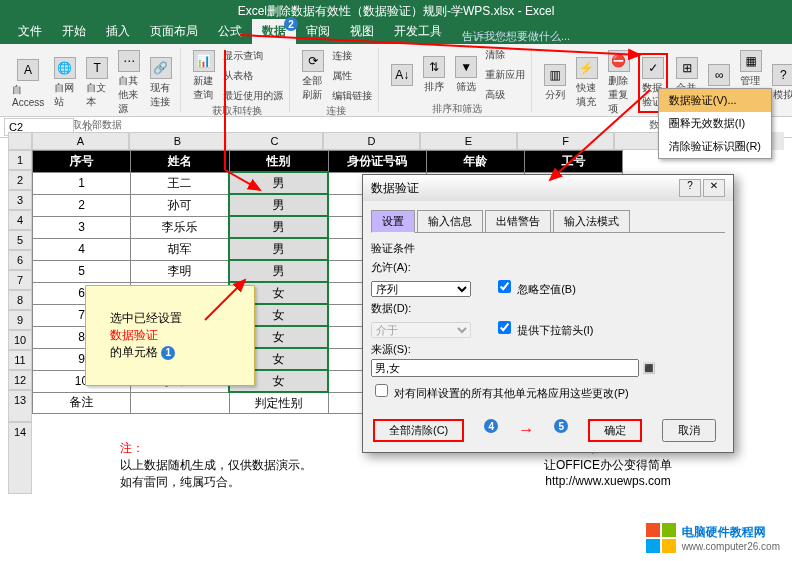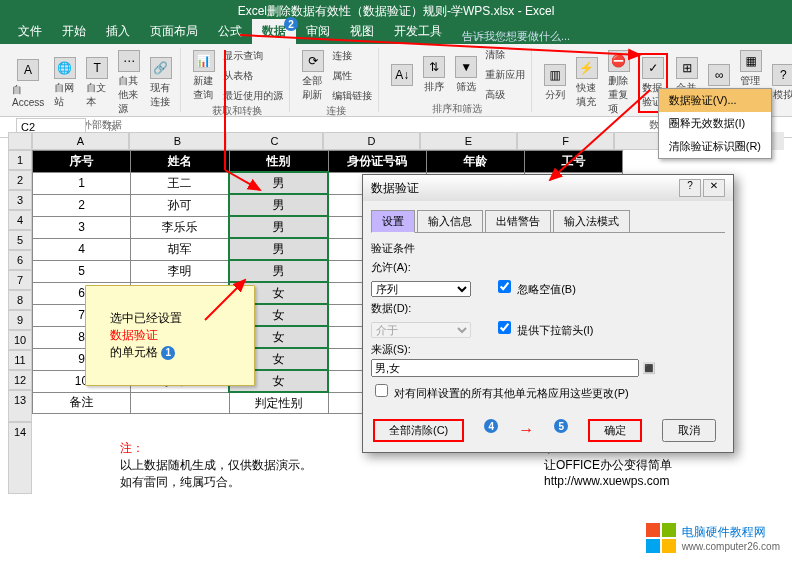--- a/index.html
+++ b/index.html
@@ -17,21 +17,21 @@
 .rbtn{display:flex;flex-direction:column;align-items:center;gap:2px;cursor:pointer;padding:2px}
 .rbtn .ic{width:20px;height:20px;background:#ddd;border:1px solid #aaa;display:flex;align-items:center;justify-content:center;font-size:12px}
 .rbtn .txt{font-size:10px;color:#444}
 .small-list{display:flex;flex-direction:column;gap:6px;font-size:10px;color:#444}
 .small-list span{cursor:pointer;white-space:nowrap}
 .dv-btn{position:relative;border:2px solid red}
 .dv-menu{position:absolute;top:88px;right:20px;background:#fff;border:1px solid #999;box-shadow:2px 2px 4px rgba(0,0,0,.3);font-size:11px;z-index:5}
 .dv-menu div{padding:4px 10px;white-space:nowrap;cursor:pointer}
 .dv-menu div:first-child{background:#f5c36a}
 .namebox{display:flex;align-items:center;background:#fff;border-bottom:1px solid #ccc;height:20px}
-.namebox input{border:1px solid #ccc;height:16px;width:60px;margin:0 16px;font-size:11px;padding:0 4px}
+.namebox input{border:1px solid #ccc;height:16px;width:60px;margin:0 4px;font-size:11px;padding:0 4px}
 .fx{color:#888;margin:0 6px}
 .sheet{position:absolute;top:132px;left:8px;right:8px;bottom:0;overflow:hidden}
 .colhdr{display:flex;background:#e8e8e8}
 .colhdr div{border:1px solid #ccc;text-align:center;font-size:11px;flex:0 0 95px;height:16px;line-height:16px}
 .colhdr div:first-child{flex:0 0 22px}
 .rowarea{display:flex}
 .rownums{display:flex;flex-direction:column}
 .rownums div{border:1px solid #ccc;background:#e8e8e8;text-align:center;font-size:11px;width:22px;height:18px;line-height:18px}
 .cells{position:relative}
 table.data{border-collapse:collapse}
@@ -51,21 +51,21 @@
 .fld{margin:4px 0}
 .fld label{display:block;margin-bottom:2px}
 .fld select,.fld input[type=text]{width:100px;font-size:11px}
 .src{width:260px!important;display:inline-block}
 .chk{margin:4px 0}
 .dbtns{display:flex;justify-content:flex-start;gap:20px;align-items:flex-start;padding:6px 10px 10px}
 .dbtns button{padding:2px 14px;font-size:11px;cursor:pointer}
 .redbox{border:2px solid red!important}
 .footer-note{position:absolute;left:120px;top:440px;font-size:12px}
 .footer-note .red{color:red}
-.footer-right{position:absolute;right:120px;top:440px;font-size:12px;text-align:left}
+.footer-right{position:absolute;right:120px;top:440px;font-size:12px;text-align:center}
 .watermark{position:absolute;right:12px;bottom:8px;display:flex;align-items:center;gap:6px;font-size:12px}
 .winlogo{display:grid;grid-template-columns:14px 14px;grid-template-rows:14px 14px;gap:2px}
 .winlogo span:nth-child(1){background:#f25022}
 .winlogo span:nth-child(2){background:#7fba00}
 .winlogo span:nth-child(3){background:#00a4ef}
 .winlogo span:nth-child(4){background:#ffb900}
 svg.arrows{position:absolute;top:0;left:0;pointer-events:none;z-index:20}
 </style>
 </head>
 <body>
@@ -404,21 +404,21 @@
 </div>
 
 <div class="watermark">
   <div class="winlogo">
       <span></span>
       <span></span>
       <span></span>
       <span></span>
     </div>
   <div>
-    <div style="color:#0078d7;font-weight:normal">电脑硬件教程网</div>
+    <div style="color:#0078d7;font-weight:bold">电脑硬件教程网</div>
     <div style="color:#666;font-size:10px">www.computer26.com</div>
   </div>
 </div>
 
 <svg class="arrows" width="792" height="561">
   <defs>
       <marker id="ah" markerWidth="8" markerHeight="8" refX="6" refY="3" orient="auto">
         <path d="M0,0 L7,3 L0,6 Z" fill="red"></path>
       </marker>
     </defs>

